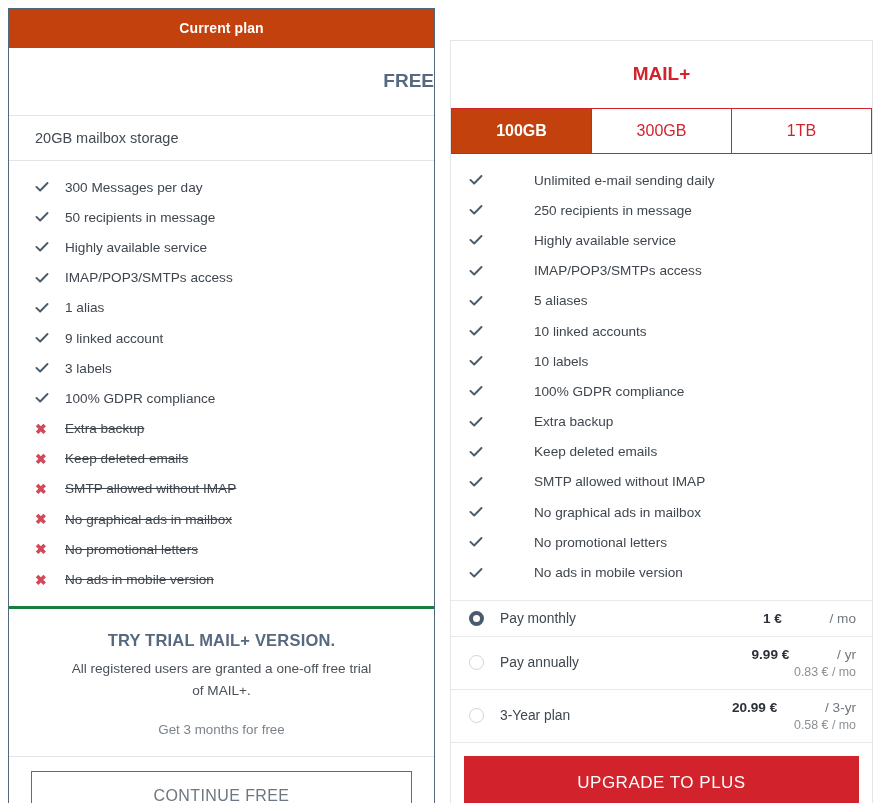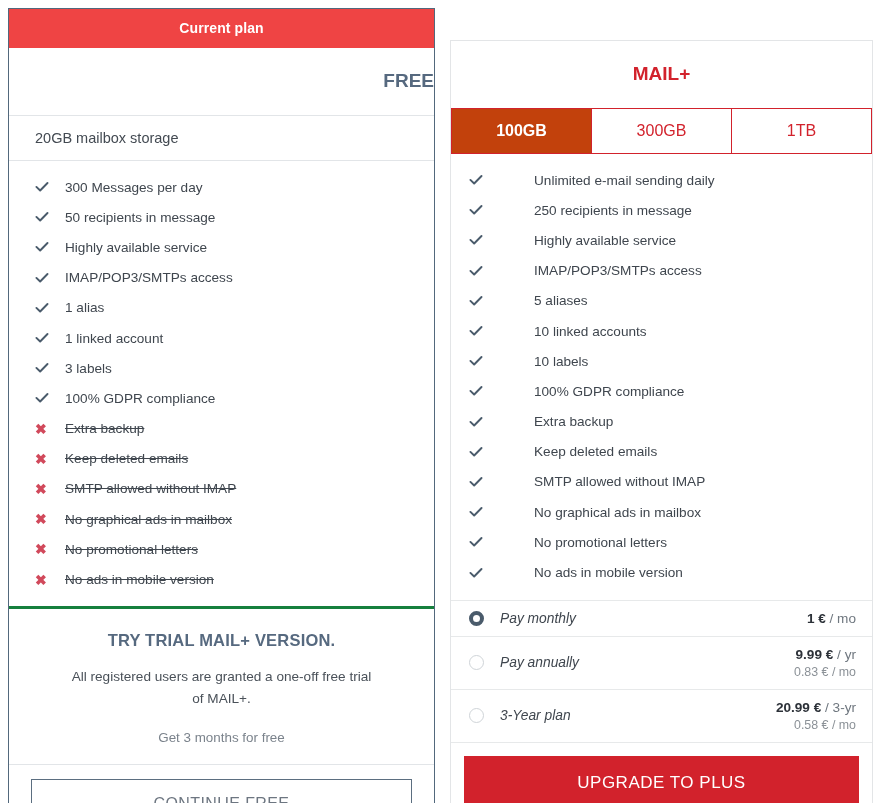--- a/index.html
+++ b/index.html
@@ -26,21 +26,21 @@
     position: absolute;
     left: 8px;
     top: 8px;
     width: 427px;
     border: 1px solid #4f6madd;
     border: 1px solid #52687c;
     background: #ffffff;
     box-sizing: border-box;
   }
   .current-plan-bar {
-    background: #ef4444;
+    background: #c2410c;
     color: #ffffff;
     font-size: 14px;
     font-weight: bold;
     text-align: center;
     padding: 11px 0 12px;
     letter-spacing: .1px;
   }
   .free-title {
     text-align: right;
     color: #56697f;
@@ -85,21 +85,21 @@
 
   .trial {
     padding: 22px 26px 19px;
     text-align: center;
     border-bottom: 1px solid #e2e5e8;
   }
   .trial-head {
     color: #56697f;
     font-weight: bold;
     font-size: 16.5px;
-    margin-bottom: 16px;
+    margin-bottom: 8px;
     letter-spacing: .2px;
   }
   .trial-body {
     color: #4a5159;
     font-size: 13.6px;
     line-height: 1.62;
     max-width: 300px;
     margin: 0 auto;
   }
   .trial-sub {
@@ -187,29 +187,28 @@
     justify-content: center;
   }
   .radio.sel {
     border: 4px solid #4a5b6b;
     background: #ffffff;
   }
   .price-label {
     flex: 1 1 auto;
     font-size: 13.8px;
     color: #3f464e;
-    font-style: italic;
   }
   .price-vals { text-align: right; }
   .price-main {
     font-size: 13.6px;
     color: #2c3138;
   }
   .price-main b { font-weight: bold; }
-  .price-main .unit { color: #6f777f; font-weight: normal; }
+  .price-main .unit { color: #6f777f; font-weight: normal; margin-left: 44px; }
   .price-sub {
     font-size: 12.4px;
     color: #8b9197;
     margin-top: 3px;
   }
   .upgrade-wrap { padding: 13px 13px 15px; }
   .upgrade-btn {
     display: block;
     width: 100%;
     box-sizing: border-box;
@@ -272,21 +271,21 @@
             </svg>
           </span>
           <span class="txt">1 alias</span>
         </div>
         <div class="feat">
           <span class="ico">
             <svg width="14" height="14" viewBox="0 0 16 16" aria-hidden="true">
               <path d="M1.6 7.9 L5.9 12.0 L14.3 3.4" fill="none" stroke="#4a5b6b" stroke-width="2.2" stroke-linecap="round" stroke-linejoin="round"></path>
             </svg>
           </span>
-          <span class="txt">1 linked account</span>
+          <span class="txt">9 linked account</span>
         </div>
         <div class="feat">
           <span class="ico">
             <svg width="14" height="14" viewBox="0 0 16 16" aria-hidden="true">
               <path d="M1.6 7.9 L5.9 12.0 L14.3 3.4" fill="none" stroke="#4a5b6b" stroke-width="2.2" stroke-linecap="round" stroke-linejoin="round"></path>
             </svg>
           </span>
           <span class="txt">3 labels</span>
         </div>
         <div class="feat">

